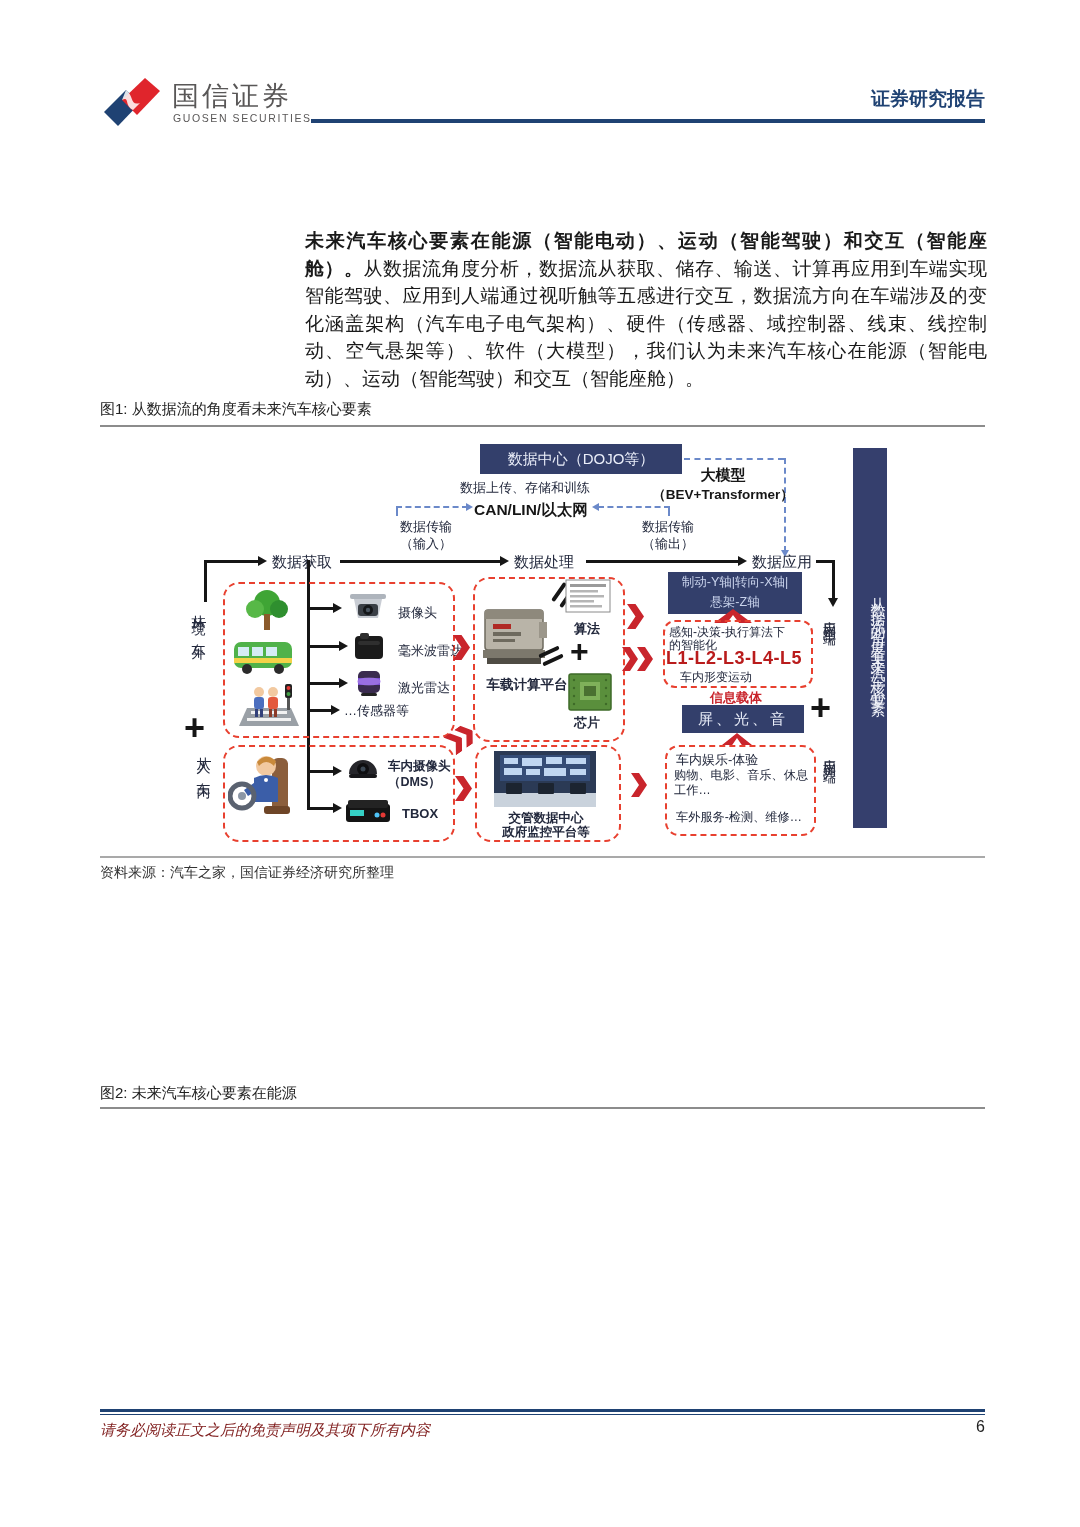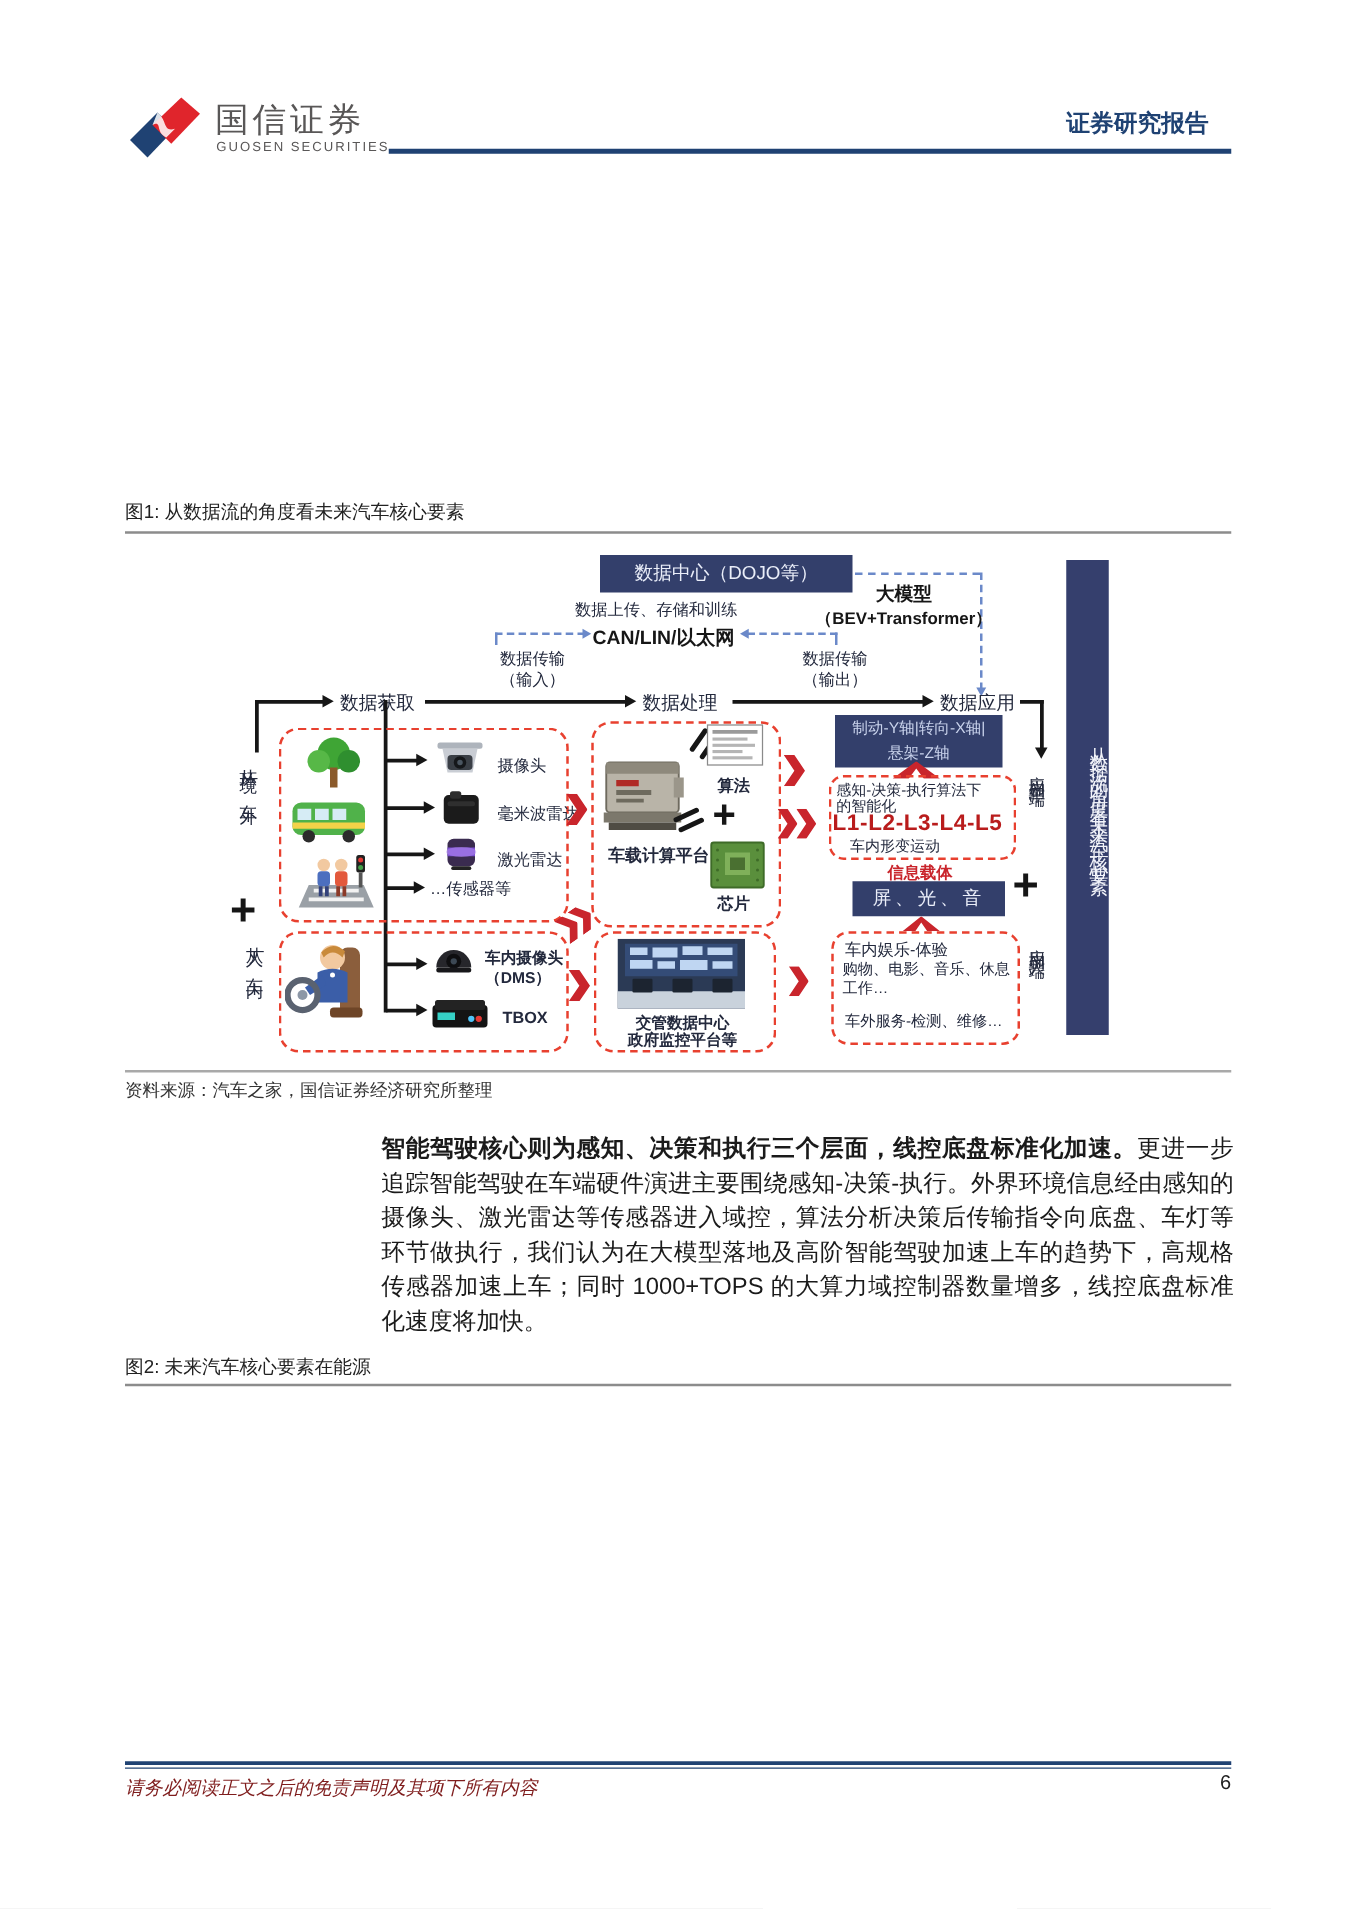--- a/index.html
+++ b/index.html
@@ -32,23 +32,24 @@
 
   <div class="abs" style="left:100px;top:74px;width:62px;height:60px;">
     <svg width="62" height="60" viewBox="0 0 62 60">
       <path d="M4 38 L26 16 L40 29 L18 52 Z" fill="#1F4273"></path>
       <path d="M22 26 L45 4 L60 17 L37 41 Z" fill="#E0252C"></path>
       <path d="M26 16 C34 22 30 32 40 29 L33 36 C24 32 30 22 22 26 Z" fill="#ffffff" opacity="0.85"></path>
     </svg>
   </div>
   <div class="abs" style="left:172px;top:78px;font-size:27px;color:#595757;letter-spacing:3px;">国信证券</div>
   <div class="abs" style="left:173px;top:112px;font-size:10.5px;color:#595757;letter-spacing:1.6px;">GUOSEN SECURITIES</div>
-  <div class="abs" style="left:835px;top:86px;width:150px;text-align:center;font-size:19px;font-weight:bold;color:#1F4273;">证券研究报告</div>
+  <div class="abs" style="left:835px;top:86px;width:150px;text-align:right;font-size:19px;font-weight:bold;color:#1F4273;">证券研究报告</div>
   <div class="abs" style="left:311px;top:119px;width:674px;height:4px;background:#1F4273;"></div>
 
+  <div class="abs just" style="left:305px;top:227px;width:682px;font-size:19px;line-height:27.5px;"><b>未来汽车核心要素在能源（智能电动）、运动（智能驾驶）和交互（智能座舱）。</b><span>从数据流角度分析，数据流从获取、储存、输送、计算再应用到车端实现智能驾驶、应用到人端通过视听触等五感进行交互，数据流方向在车端涉及的变化涵盖架构（汽车电子电气架构）、硬件（传感器、域控制器、线束、线控制动、空气悬架等）、软件（大模型），我们认为未来汽车核心在能源（智能电动）、运动（智能驾驶）和交互（智能座舱）。</span></div>
 
   <div class="abs" style="left:100px;top:400px;font-size:15px;color:#222;">图1: 从数据流的角度看未来汽车核心要素</div>
   <div class="abs" style="left:100px;top:425px;width:885px;height:2px;background:#8C8C8C;"></div>
 
   <div class="abs" style="left:100px;top:432px;width:885px;height:424px;font-size:13px;">
 
     <div class="abs nbox" style="left:380px;top:12px;width:202px;height:30px;line-height:30px;font-size:15px;">数据中心（DOJO等）</div>
     <div class="abs dash-h" style="left:584px;top:26px;width:100px;"></div>
     <div class="abs dash-v" style="left:684px;top:26px;height:94px;"></div>
     <div class="abs btri-d" style="left:681px;top:118px;"></div>
@@ -312,21 +313,20 @@
     <div class="abs vtext" style="left:720px;top:178px;height:86px;font-size:13px;">应用到车端</div>
     <div class="abs plus" style="left:710px;top:258px;font-size:36px;">+</div>
     <div class="abs vtext" style="left:720px;top:316px;height:80px;font-size:13px;">应用到人端</div>
 
     <div class="abs nbox vtext" style="left:753px;top:16px;width:34px;height:380px;background:#353F6D;color:#F2F4FA;font-size:15px;letter-spacing:7px;padding-top:6px;box-sizing:border-box;">从数据流的角度看未来汽车核心要素</div>
   </div>
 
   <div class="abs" style="left:100px;top:856px;width:885px;height:1.5px;background:#A9A9A9;"></div>
   <div class="abs" style="left:100px;top:864px;font-size:14px;color:#333;">资料来源：汽车之家，国信证券经济研究所整理</div>
 
-  <div class="abs just" style="left:305px;top:906px;width:682px;font-size:19px;line-height:27.5px;"><b>智能驾驶核心则为感知、决策和执行三个层面，线控底盘标准化加速。</b><span>更进一步追踪智能驾驶在车端硬件演进主要围绕感知-决策-执行。外界环境信息经由感知的摄像头、激光雷达等传感器进入域控，算法分析决策后传输指令向底盘、车灯等环节做执行，我们认为在大模型落地及高阶智能驾驶加速上车的趋势下，高规格传感器加速上车；同时 1000+TOPS 的大算力域控制器数量增多，线控底盘标准化速度将加快。</span></div>
 
   <div class="abs" style="left:100px;top:1084px;font-size:15px;color:#222;">图2: 未来汽车核心要素在能源</div>
   <div class="abs" style="left:100px;top:1107px;width:885px;height:2px;background:#8C8C8C;"></div>
 
   <div class="abs" style="left:100px;top:1409px;width:885px;height:3px;background:#1F4273;"></div>
   <div class="abs" style="left:100px;top:1414px;width:885px;height:1px;background:#1F4273;"></div>
   <div class="abs" style="left:100px;top:1421px;font-size:15px;font-style:italic;color:#7f1d1d;">请务必阅读正文之后的免责声明及其项下所有内容</div>
   <div class="abs" style="left:940px;top:1418px;width:45px;text-align:right;font-size:16px;color:#222;">6</div>
 
 </div>

